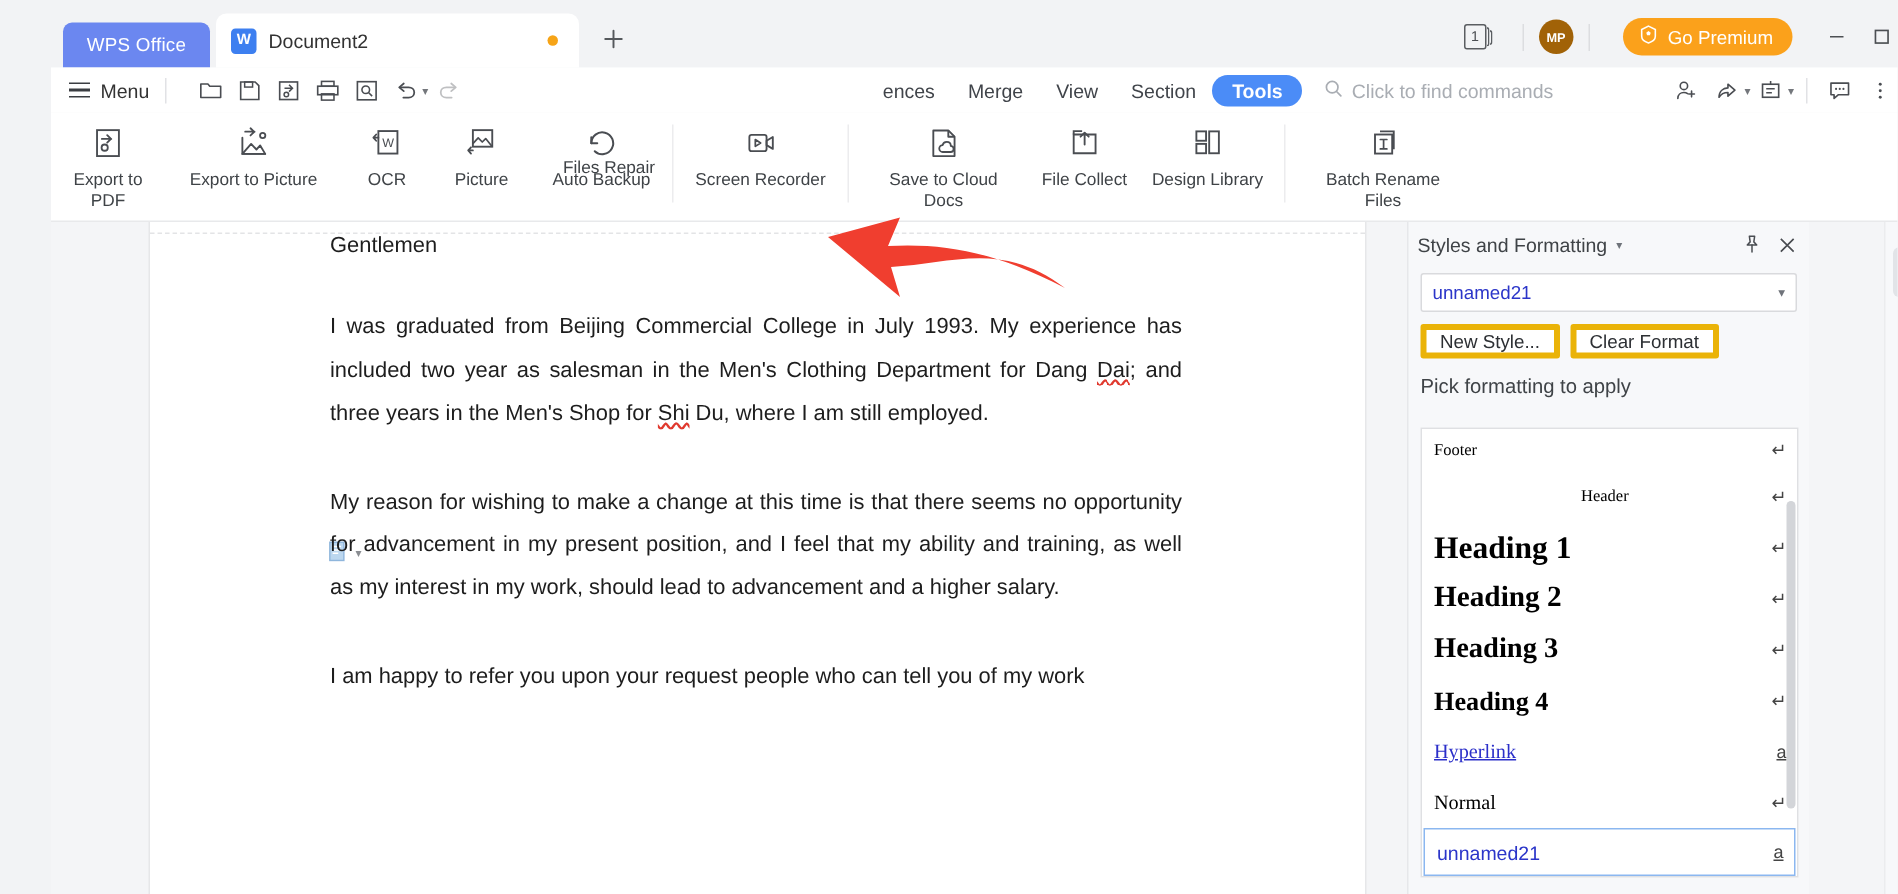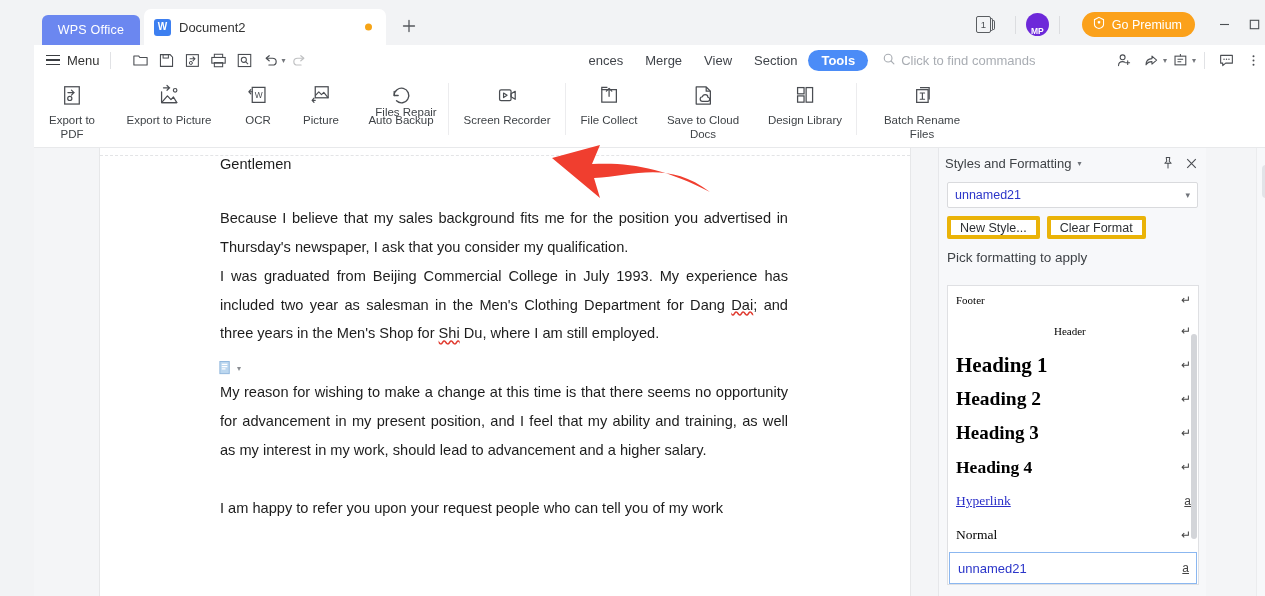--- a/index.html
+++ b/index.html
@@ -72,23 +72,23 @@
     width: 15px; height: 17px; border: 1.3px solid #5a5d61;
     border-radius: 2px; font-size: 9.5px;
     display: flex; align-items: center; justify-content: center;
     color: #4c4f53;
   }
   .tb-pagecount .pc-s1 { width:2px; height:13px; border:1.3px solid #5a5d61; border-left:none; border-radius:0 2px 2px 0;}
   .tb-pagecount .pc-s2 { width:2px; height:10px; border:1.3px solid #5a5d61; border-left:none; border-radius:0 2px 2px 0;}
   .tb-sep { width:1px; height:18px; background:#dcdde0; margin: 0 10px; }
   .tb-avatar {
     width: 23px; height: 23px; border-radius: 50%;
-    background: #6d28d9; color: #fff;
+    background: #a16207; color: #fff;
     font-size: 8.5px; font-weight: bold;
-    display: flex; align-items: flex-end; justify-content: center;
+    display: flex; align-items: center; justify-content: center;
   }
   .tb-premium {
     height: 25px; border-radius: 13px;
     background: #fba11b; color: #fff;
     font-size: 12.5px; padding: 0 13px 0 10px;
     display: flex; align-items: center; gap: 6px;
     margin-left: 12px; cursor: pointer;
   }
   .tb-wincontrols { display: flex; align-items: center; margin-left: 14px; }
   .tb-wc { width: 30px; height: 24px; display: flex; align-items: center; justify-content: center; color:#4c4f53; cursor: pointer; }
@@ -535,40 +535,40 @@
             <rect x="4.4" y="6.6" width="11" height="10.4" rx="1.4" fill="none" stroke="#4a4d52" stroke-width="1.2"></rect>
             <path d="M15.4 10.4l4-2.4v7.6l-4-2.4z" fill="none" stroke="#4a4d52" stroke-width="1.2" stroke-linejoin="round"></path>
             <path d="M8.2 9.6l3.4 2.2-3.4 2.2z" fill="none" stroke="#4a4d52" stroke-width="1.1" stroke-linejoin="round"></path>
           </svg>
       </span>
       <span class="lb">Screen Recorder</span>
     </div>
 
     <span class="rsep"></span>
 
+    <div class="rbtn" style="width:114px;">
+      <span class="ic">
+        <svg width="25" height="25" viewBox="0 0 24 24">
+            <path d="M5 3.8h9.6l4 4v12.4H5V3.8z" fill="none" stroke="#4a4d52" stroke-width="1.2" stroke-linejoin="round"></path>
+            <path d="M14.6 3.8v4h4" fill="none" stroke="#4a4d52" stroke-width="1.2" stroke-linejoin="round"></path>
+            <path d="M11 17.6c-1.2 0-2.2-1-2.2-2.2s1-2.2 2.2-2.2c.2-1.2 1.3-2.1 2.6-2.1 1.5 0 2.6 1.1 2.6 2.6 1 .1 1.8 1 1.8 2 0 1.1-.9 1.9-2 1.9z" fill="#fff" stroke="#4a4d52" stroke-width="1.15" stroke-linejoin="round"></path>
+          </svg>
+      </span>
+      <span class="lb">Save to Cloud Docs</span>
+    </div>
+
     <div class="rbtn" style="width:74px;">
       <span class="ic">
         <svg width="25" height="25" viewBox="0 0 24 24">
             <path d="M4.6 6.4h14v12H4.6z" fill="none" stroke="#4a4d52" stroke-width="1.2"></path>
             <path d="M4.6 6.4V4.2h5.4" fill="none" stroke="#4a4d52" stroke-width="1.2"></path>
             <path d="M11.6 12.8V5.4M9 7.8l2.6-2.6 2.6 2.6" fill="none" stroke="#4a4d52" stroke-width="1.2" stroke-linecap="round" stroke-linejoin="round"></path>
           </svg>
       </span>
       <span class="lb">File Collect</span>
-    </div>
-
-    <div class="rbtn" style="width:114px;">
-      <span class="ic">
-        <svg width="25" height="25" viewBox="0 0 24 24">
-            <path d="M5 3.8h9.6l4 4v12.4H5V3.8z" fill="none" stroke="#4a4d52" stroke-width="1.2" stroke-linejoin="round"></path>
-            <path d="M14.6 3.8v4h4" fill="none" stroke="#4a4d52" stroke-width="1.2" stroke-linejoin="round"></path>
-            <path d="M11 17.6c-1.2 0-2.2-1-2.2-2.2s1-2.2 2.2-2.2c.2-1.2 1.3-2.1 2.6-2.1 1.5 0 2.6 1.1 2.6 2.6 1 .1 1.8 1 1.8 2 0 1.1-.9 1.9-2 1.9z" fill="#fff" stroke="#4a4d52" stroke-width="1.15" stroke-linejoin="round"></path>
-          </svg>
-      </span>
-      <span class="lb">Save to Cloud Docs</span>
     </div>
 
     <div class="rbtn" style="width:90px;">
       <span class="ic">
         <svg width="25" height="25" viewBox="0 0 24 24">
             <rect x="4.4" y="4.4" width="6.2" height="6" fill="none" stroke="#4a4d52" stroke-width="1.2"></rect>
             <rect x="4.4" y="12.4" width="6.2" height="6" fill="none" stroke="#4a4d52" stroke-width="1.2"></rect>
             <rect x="12.6" y="4.4" width="6.2" height="14" fill="none" stroke="#4a4d52" stroke-width="1.2"></rect>
           </svg>
       </span>
@@ -599,21 +599,20 @@
           <svg width="15" height="17" viewBox="0 0 16 18">
               <rect x="2" y="1.5" width="10" height="13" fill="#bcd7ef" stroke="#8fb6dc" stroke-width="1"></rect>
               <path d="M4 4.6h6M4 7h6M4 9.4h4" stroke="#fff" stroke-width="1.1"></path>
             </svg>
           <span style="font-size:8px;color:#8a8d92;">▾</span>
         </div>
 
         <div class="doc-body">
           <p class="para salut">Gentlemen</p>
           <div class="gap"></div>
-          <p class="para">Because I believe that my sales background fits me for the position you advertised in Thursday's newspaper, I ask that you consider my qualification.</p>
           <p class="para">I was graduated from Beijing Commercial College in July 1993. My experience has included two year as salesman in the Men's Clothing Department for Dang <span class="sq-red">Dai</span>; and three years in the Men's Shop for <span class="sq-red">Shi</span> Du, where I am still employed.</p>
           <div class="gap"></div>
           <p class="para">My reason for wishing to make a change at this time is that there seems no opportunity for advancement in my present position, and I feel that my ability and training, as well as my interest in my work, should lead to advancement and a higher salary.</p>
           <div class="gap"></div>
           <p class="para">I am happy to refer you upon your request people who can tell you of my work</p>
         </div>
       </div>
     </div>
 
     <div class="vscroll">

